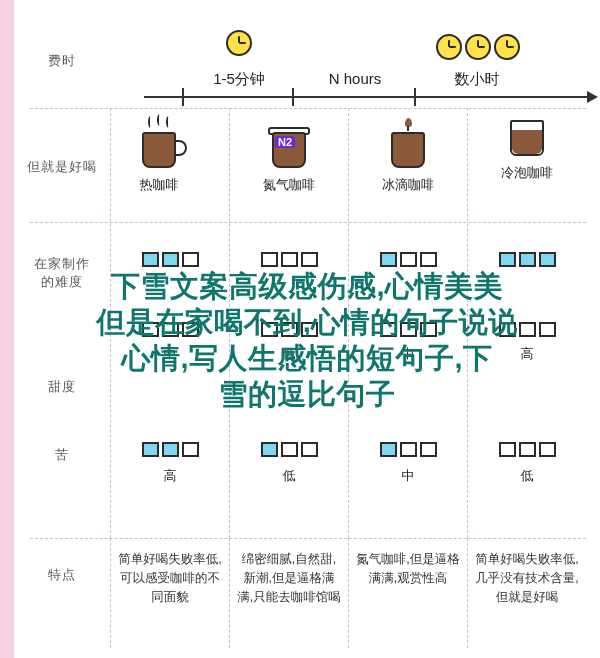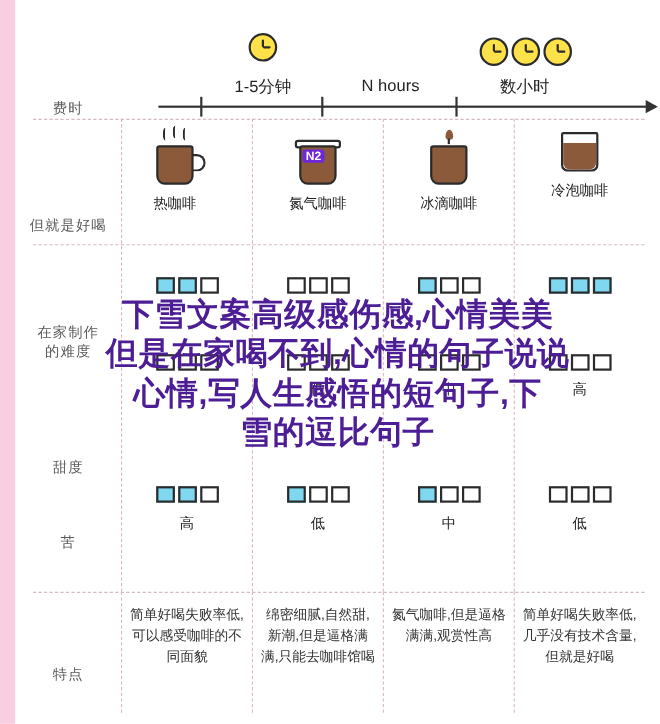--- a/index.html
+++ b/index.html
@@ -32,21 +32,20 @@
   }
 
   .rowlabel {
     position: absolute;
     left: 0;
     width: 96px;
     text-align: center;
     color: #5a5a5a;
     font-size: 13px;
     letter-spacing: 1px;
-    margin-top: 38px;
   }
 
   
   .hsep {
     position: absolute;
     left: 16px;
     width: 556px;
     height: 0;
     border-top: 1px dashed #d9b9c8;
   }
@@ -232,21 +231,21 @@
   }
 
   
   #headline {
     position: absolute;
     left: 14px; top: 268px;
     width: 586px;
     text-align: center;
     font-size: 29px;
     line-height: 36px;
-    color: #4c1d95;
+    color: #0f766e;
     font-weight: bold;
     letter-spacing: 0.5px;
   }
 </style>
 </head>
 <body>
 
 <div id="rail"></div>
 
 <div id="sheet">

